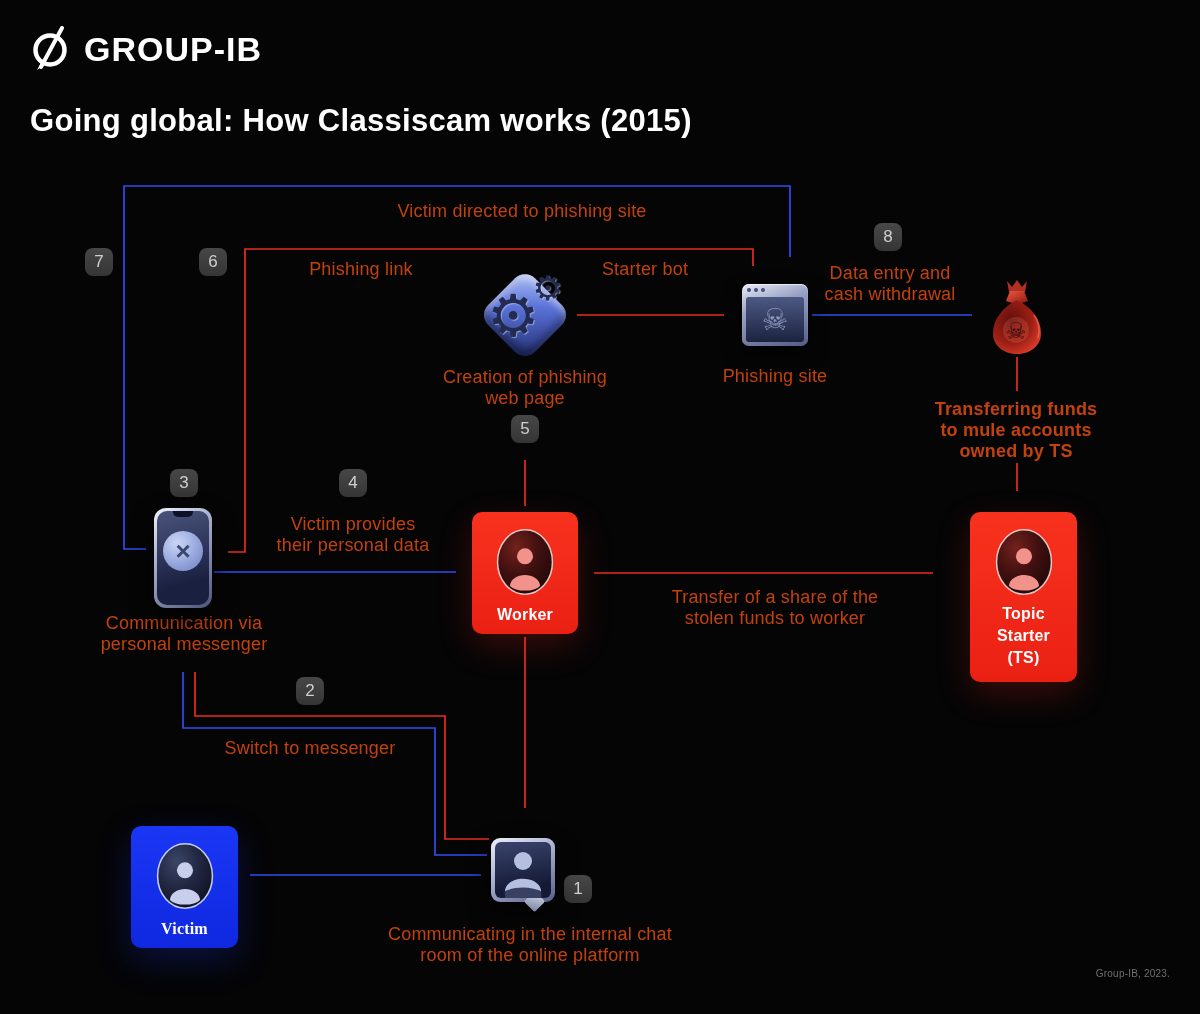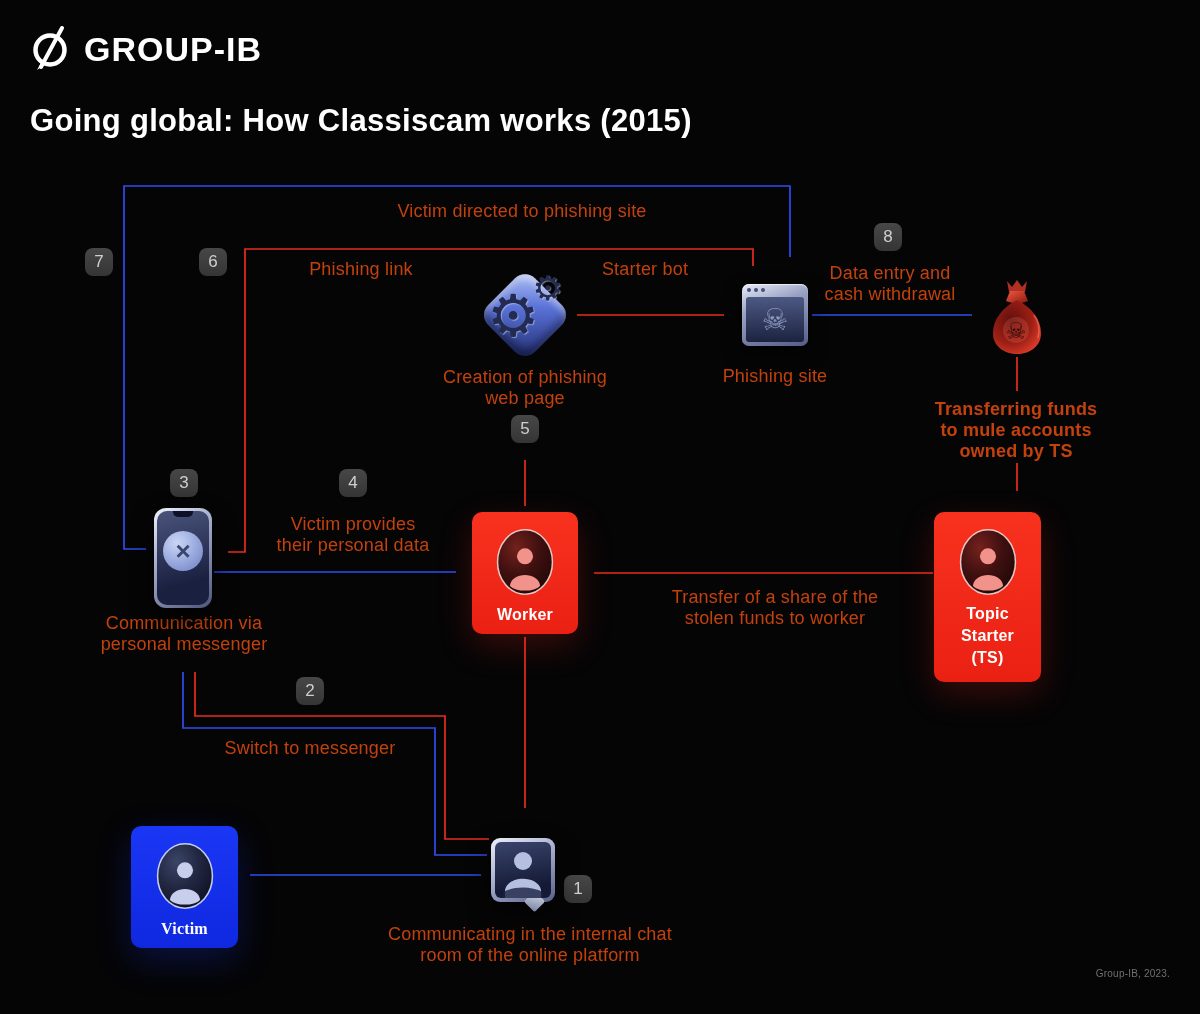--- a/index.html
+++ b/index.html
@@ -225,21 +225,21 @@
 
   <div class="node node-red" style="left:472px;top:512px;width:106px;height:122px;">
     <svg class="avatar" width="62" height="70" viewBox="0 0 64 74">
       <ellipse cx="32" cy="37" rx="29" ry="34" fill="url(#avRed)" stroke="rgba(255,255,255,.75)" stroke-width="1.6"></ellipse>
       <circle cx="32" cy="31" r="8.5" fill="#f2938b"></circle>
       <path d="M16,62 C18,47 46,47 48,62 C42,69 22,69 16,62 Z" fill="#f2938b"></path>
     </svg>
     <div class="node-label" style="margin-top:7px;">Worker</div>
   </div>
 
-  <div class="node node-red" style="left:934px;top:512px;width:107px;height:170px;">
+  <div class="node node-red" style="left:970px;top:512px;width:107px;height:170px;">
     <svg class="avatar" width="62" height="70" viewBox="0 0 64 74">
       <ellipse cx="32" cy="37" rx="29" ry="34" fill="url(#avRed)" stroke="rgba(255,255,255,.75)" stroke-width="1.6"></ellipse>
       <circle cx="32" cy="31" r="8.5" fill="#f2938b"></circle>
       <path d="M16,62 C18,47 46,47 48,62 C42,69 22,69 16,62 Z" fill="#f2938b"></path>
     </svg>
     <div class="node-label" style="margin-top:6px;">Topic
 Starter
 (TS)</div>
   </div>
 

